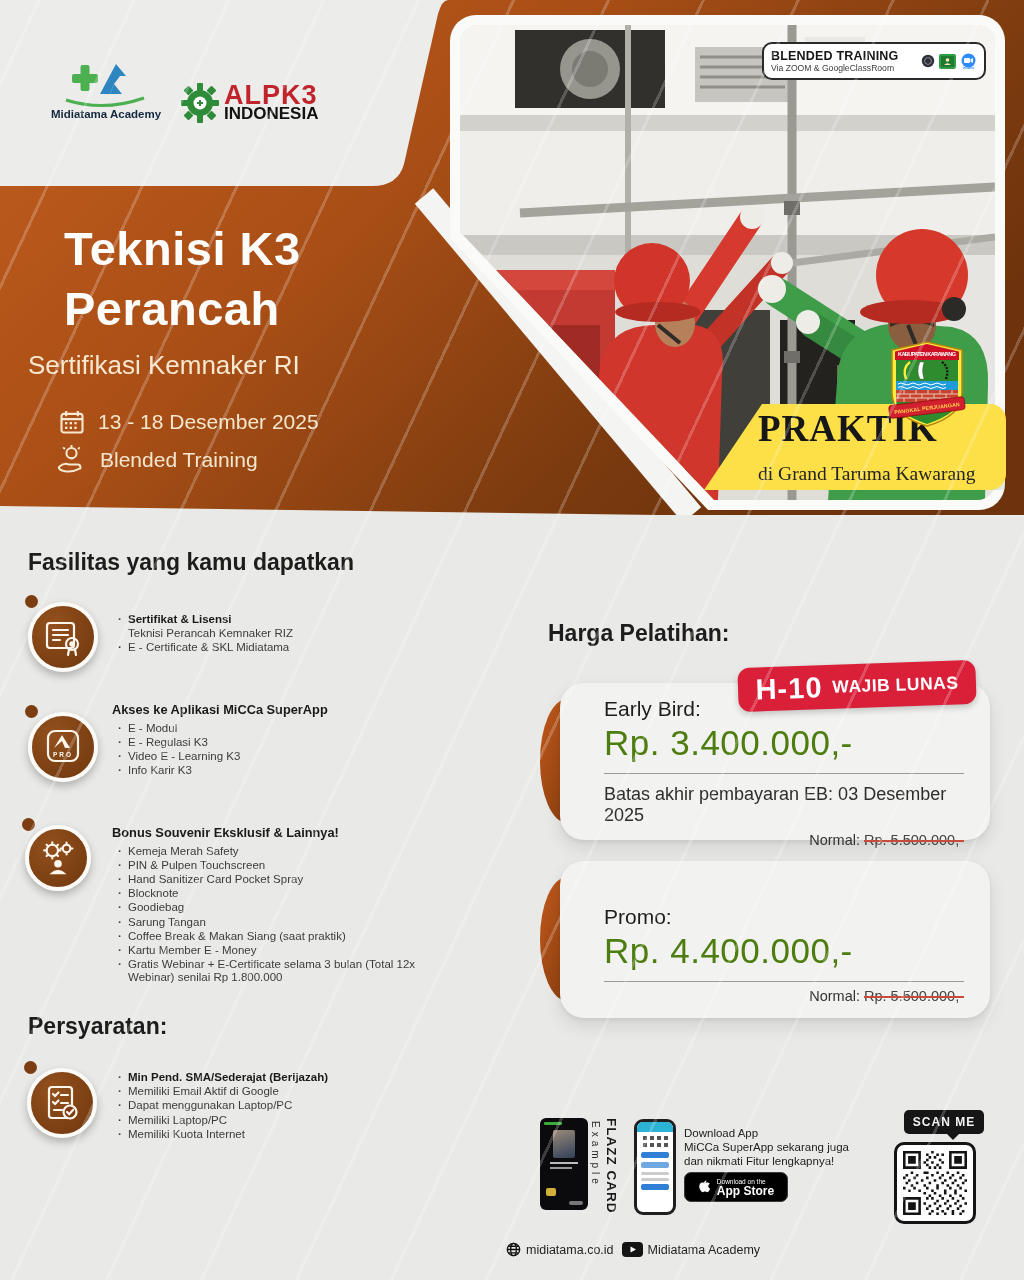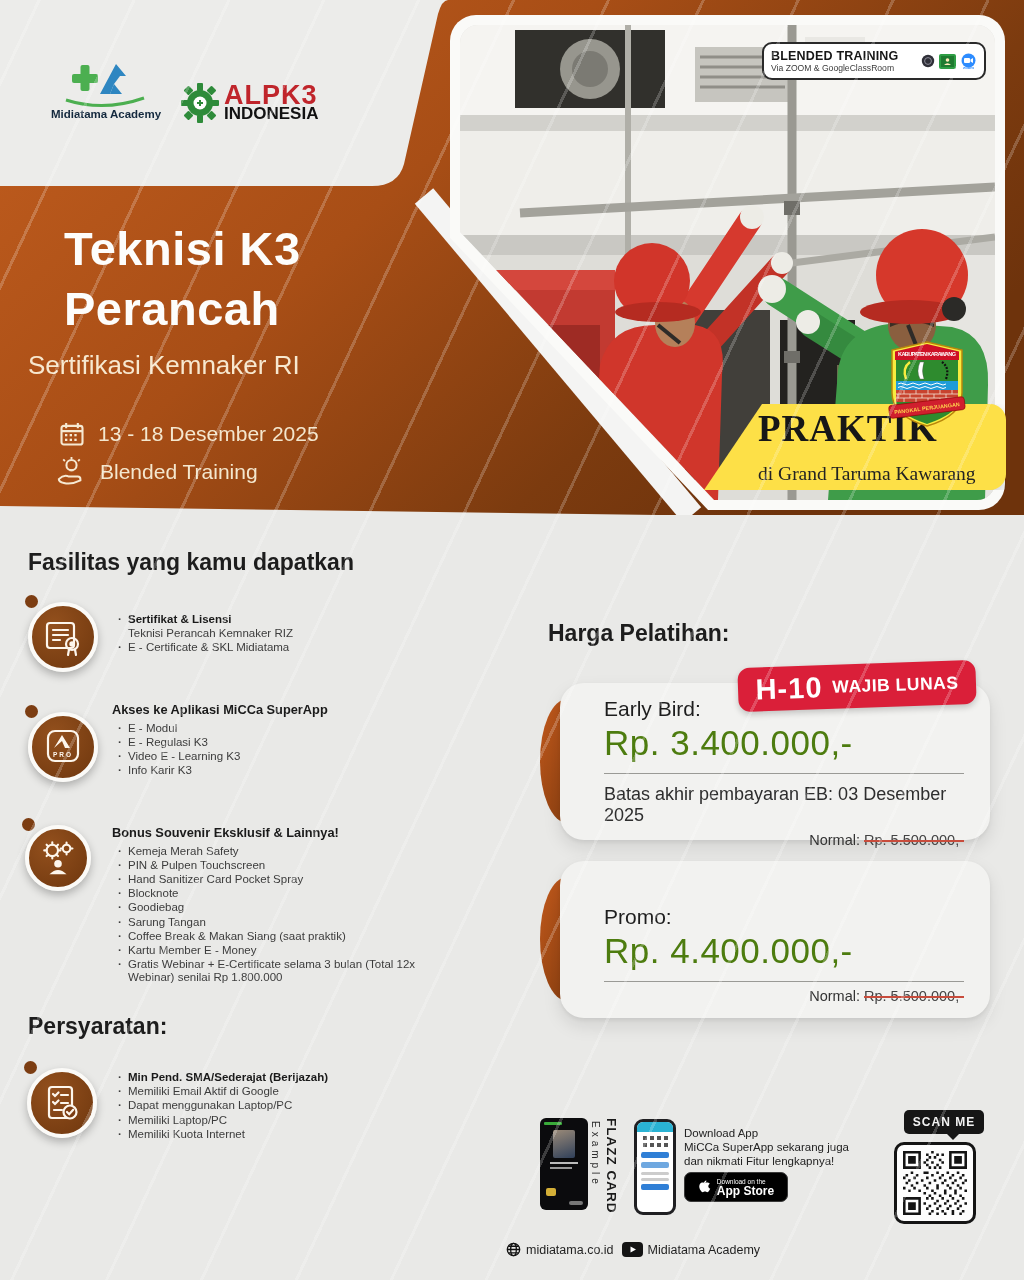--- a/index.html
+++ b/index.html
@@ -12,21 +12,21 @@
   .hero{position:absolute;left:0;top:0;width:1024px;height:515px;z-index:2;}
   .hero-bg{position:absolute;left:0;top:0;}
   .logo-mid{left:36px;top:62px;width:140px;height:64px;z-index:4;}
   .logo-mid .glyph{position:absolute;left:28px;top:0;}
   .logo-mid .txt{position:absolute;left:0;top:46px;width:140px;font-size:11.5px;font-weight:700;color:#14293E;text-align:center;}
   .logo-alpk{left:180px;top:80px;z-index:4;display:flex;align-items:center;gap:4px;position:absolute;}
   .alpk-txt div:first-child{font-size:27px;font-weight:800;color:#C0252B;letter-spacing:1px;line-height:20px;}
   .alpk-txt div:last-child{font-size:17px;font-weight:800;color:#121212;line-height:17px;}
   .h-title{left:44px;font-size:47px;line-height:50px;font-weight:800;color:#FDFDFB;letter-spacing:.5px;z-index:4;margin-left:20px;}
   .h-sub{left:28px;top:350px;font-size:26px;color:#F7E8CF;z-index:4;}
-  .inforow{z-index:4;display:flex;align-items:center;gap:12px;position:absolute;color:#F4E7CE;font-size:21px;margin-top:12px;}
+  .inforow{z-index:4;display:flex;align-items:center;gap:12px;position:absolute;color:#F4E7CE;font-size:21px;}
   .photo-card{left:450px;top:15px;width:555px;height:495px;background:#FAFAF8;border-radius:26px;z-index:3;
     clip-path:polygon(0 0,100% 0,100% 100%,46.5% 100%,0 45%);}
   .photo{position:absolute;left:10px;top:10px;width:535px;height:475px;border-radius:18px;overflow:hidden;
     clip-path:polygon(0 0,100% 0,100% 100%,47.5% 100%,0 43.5%);}
   .bt-badge{left:762px;top:42px;width:224px;height:38px;background:#FFFFFF;border:2px solid #2A2A2A;border-radius:10px;
     z-index:6;display:flex;align-items:center;gap:5px;padding:0 7px;box-sizing:border-box;}
   .bt-col{flex:1;}
   .bt-col .t1{font-size:12.5px;font-weight:800;color:#161616;letter-spacing:.2px;line-height:13px;}
   .bt-col .t2{font-size:8.6px;color:#3A3A3A;line-height:10px;}
   .bt-ic{display:flex;align-items:center;gap:4px;}

